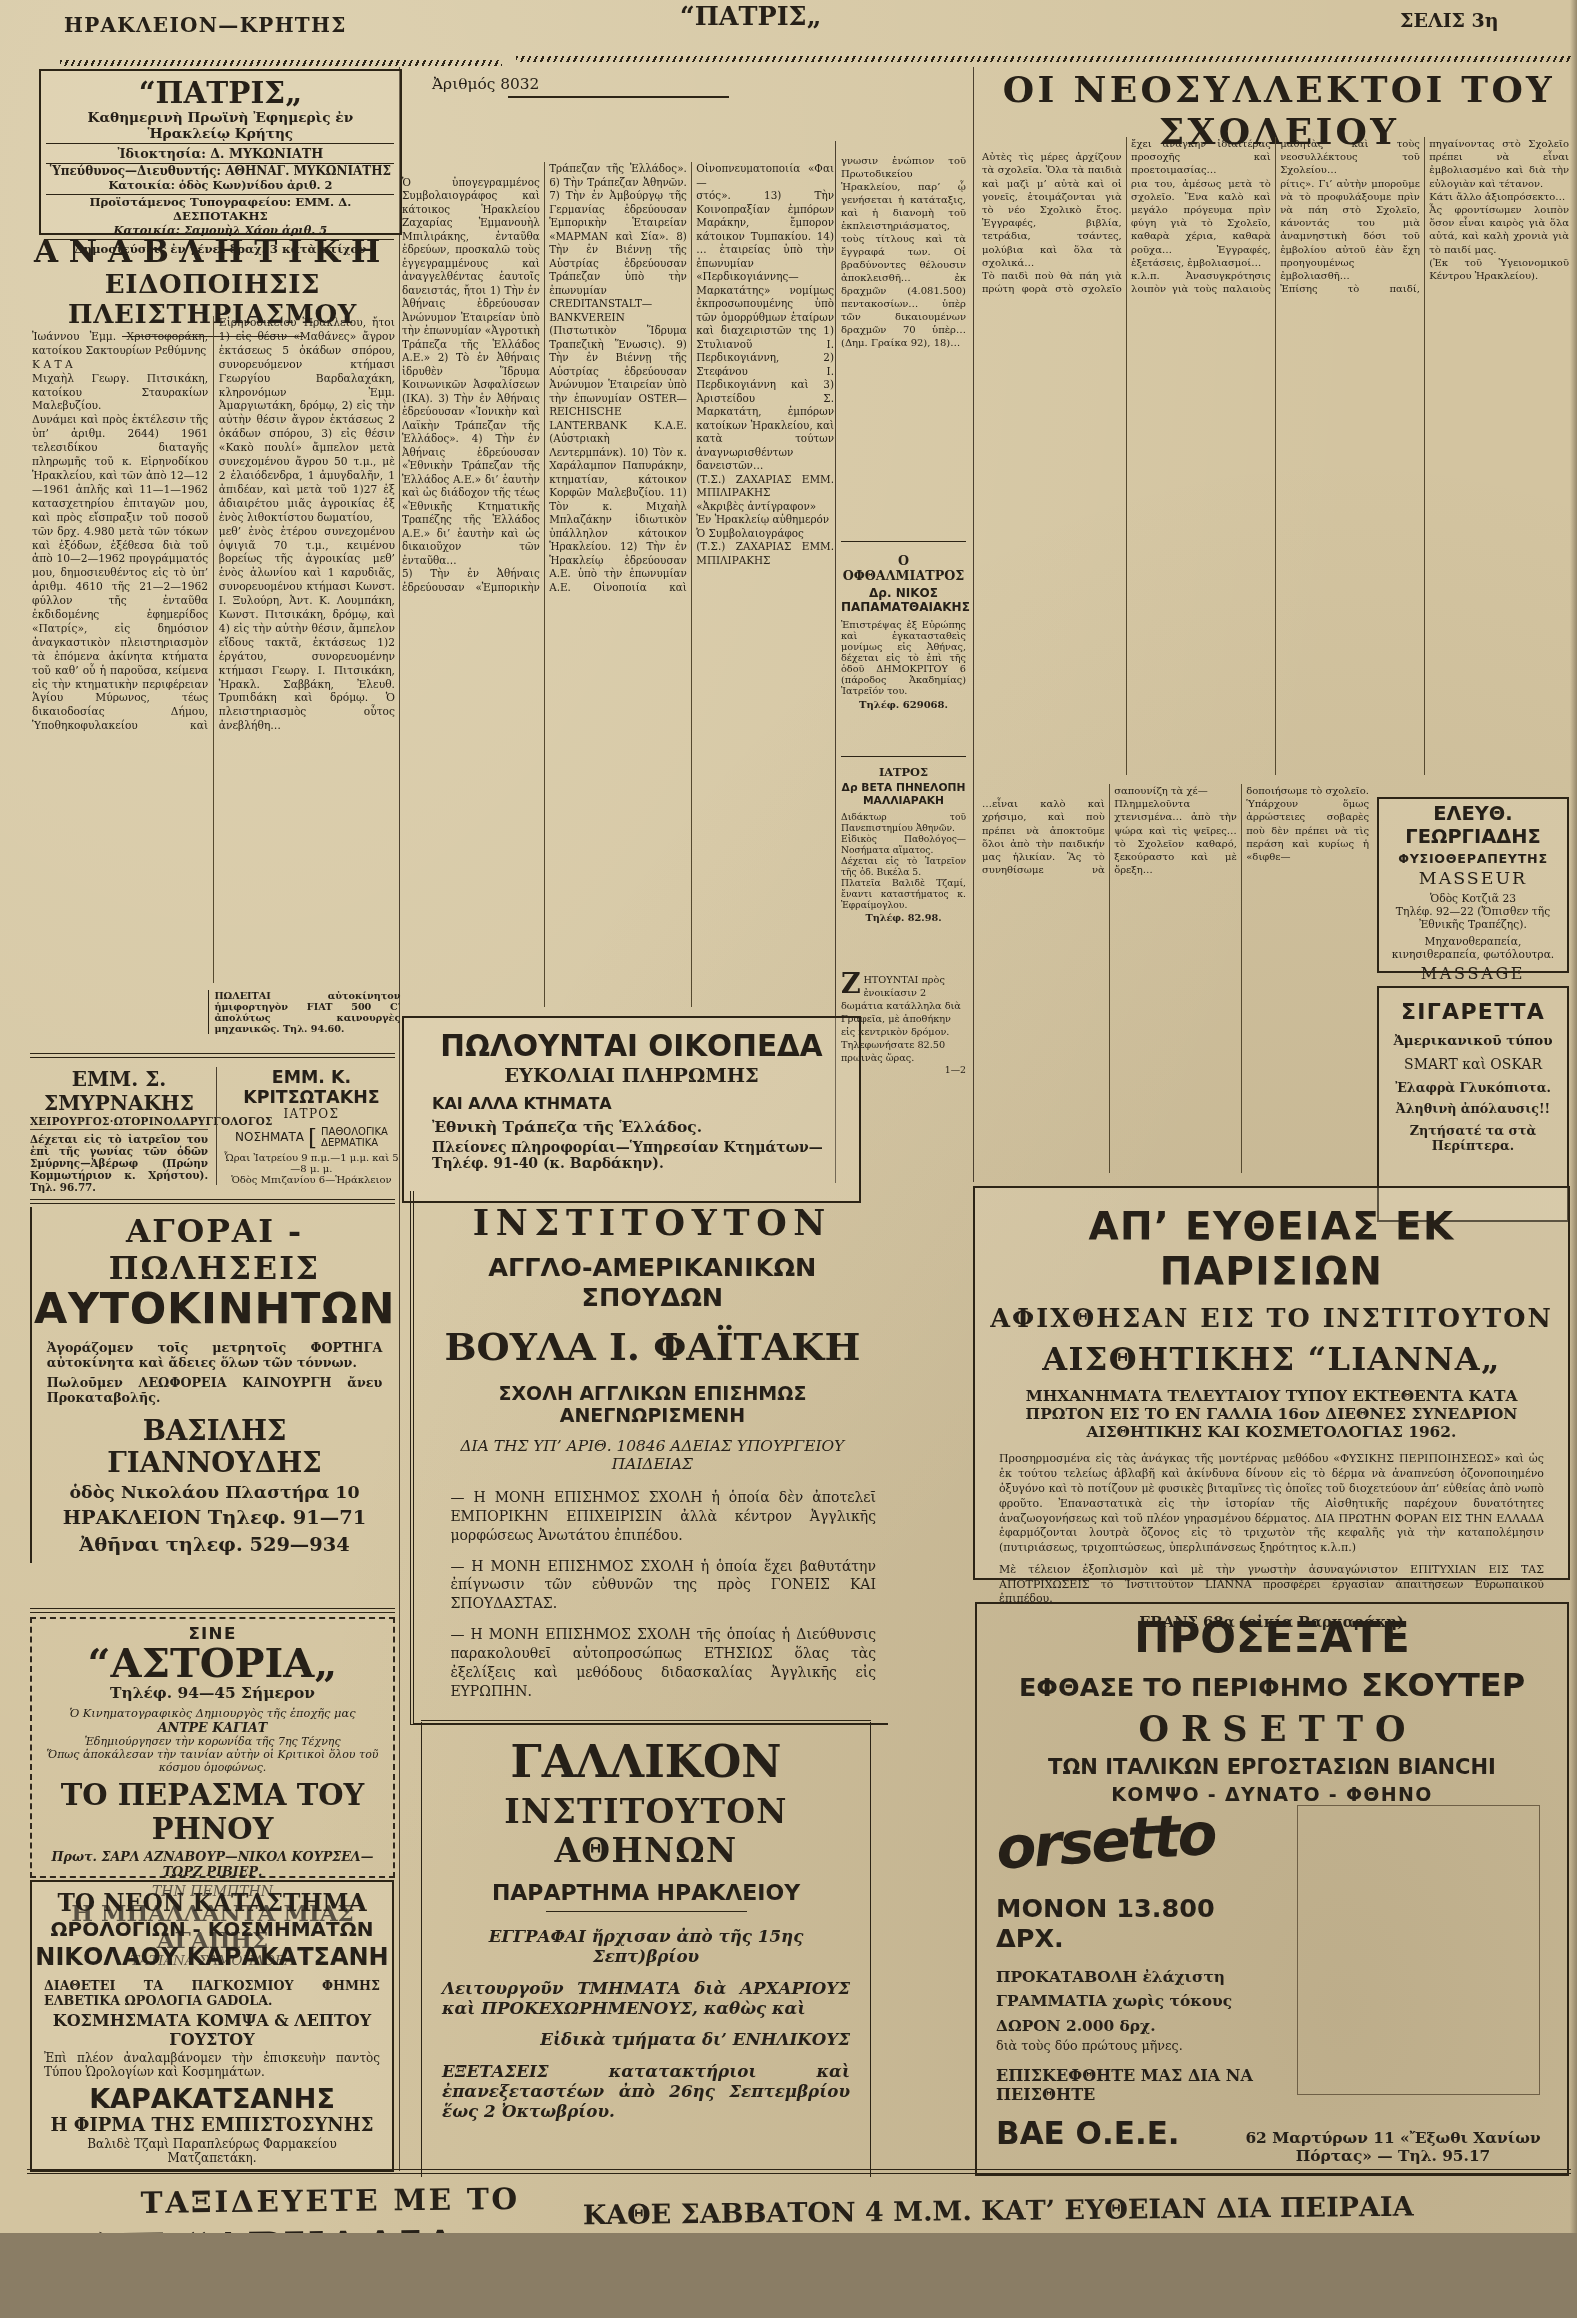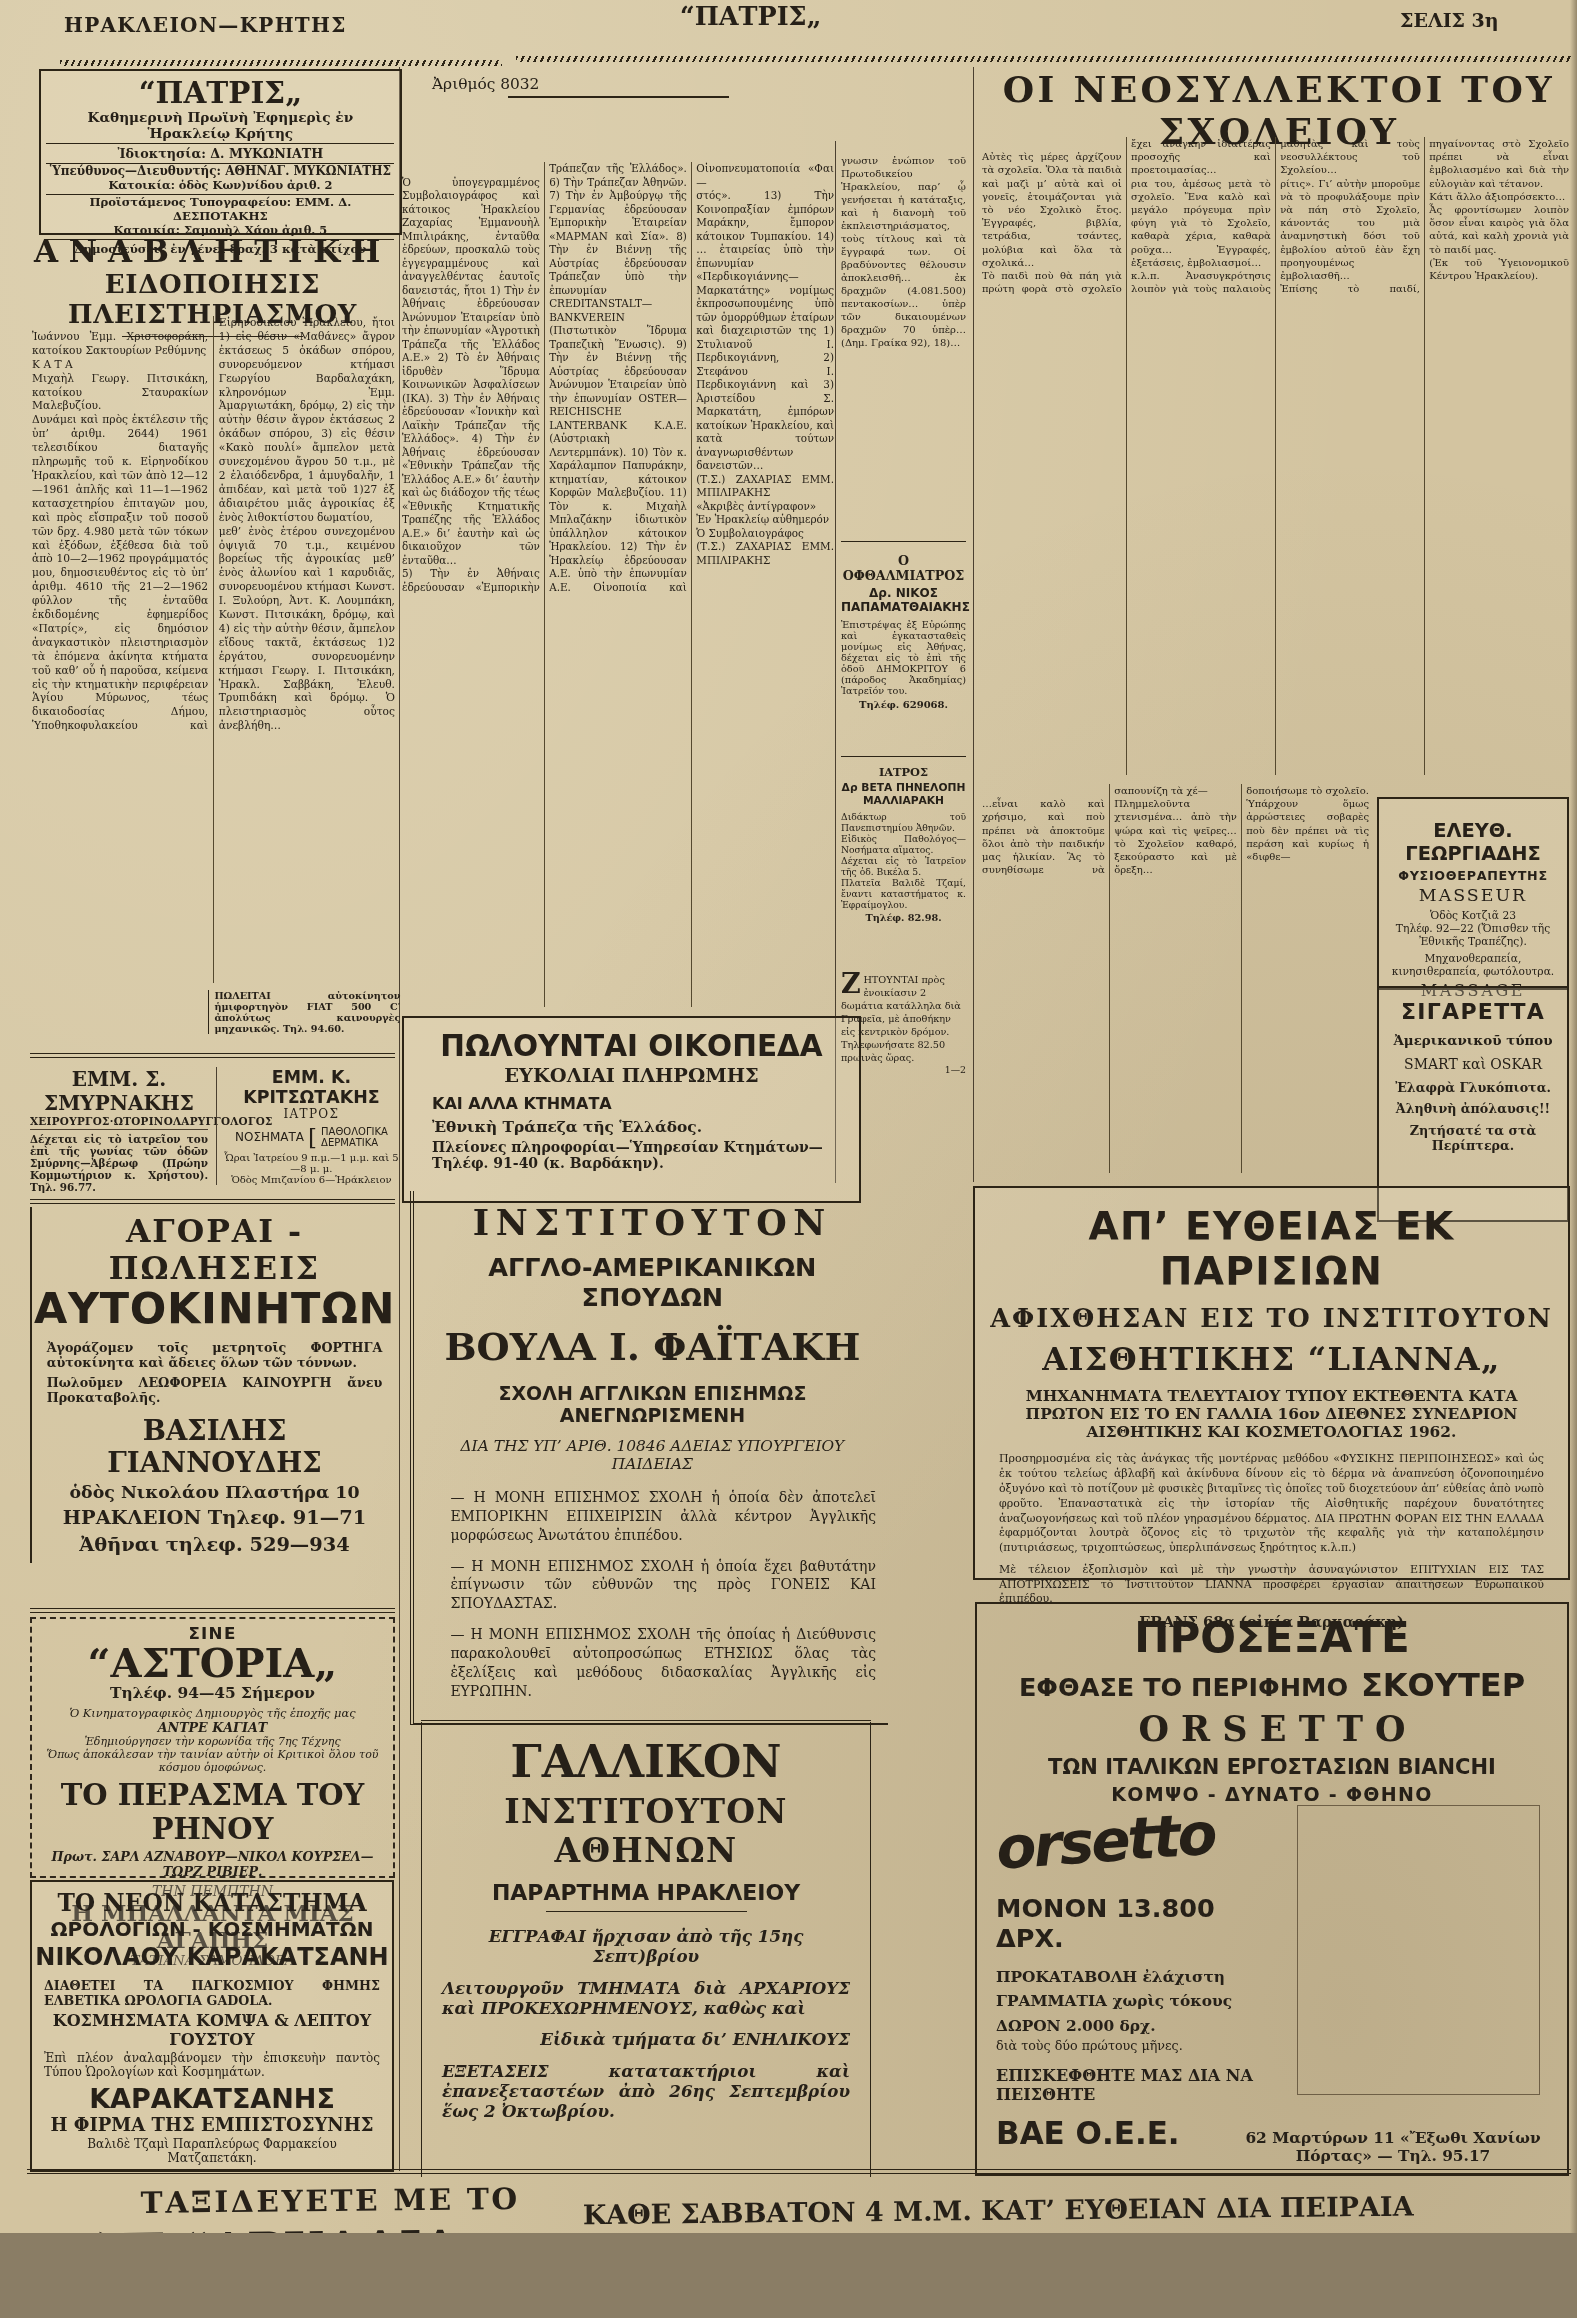--- a/index.html
+++ b/index.html
@@ -47,21 +47,21 @@
   <div class="abs vline" style="left:835px;top:141px;height:1042px;"></div>
   <div class="abs vline" style="left:973px;top:67px;height:1115px;"></div>
 
   <div class="abs dbox c" style="left:39px;top:69px;width:348px;height:149px;padding:6.7px 5.4px;">
     <div class="b" style="font-size:29.5px;line-height:1.05;">“ΠΑΤΡΙΣ„</div>
     <div class="b" style="font-size:13.7px;border-bottom:1.3px solid #2c2416;padding-bottom:2.7px;">Καθημερινὴ Πρωϊνὴ Ἐφημερὶς ἐν Ἡρακλείῳ Κρήτης</div>
     <div class="b" style="font-size:12.7px;border-bottom:1.3px solid #2c2416;padding:2px 0;">Ἰδιοκτησία: Δ. ΜΥΚΩΝΙΑΤΗ</div>
     <div class="b" style="font-size:12px;">Ὑπεύθυνος—Διευθυντής: ΑΘΗΝΑΓ. ΜΥΚΩΝΙΑΤΗΣ</div>
     <div class="b" style="font-size:11.4px;border-bottom:1.3px solid #2c2416;padding-bottom:2px;">Κατοικία: ὁδὸς Κων)νίδου ἀριθ. 2</div>
     <div class="b" style="font-size:11.7px;">Προϊστάμενος Τυπογραφείου: ΕΜΜ. Δ. ΔΕΣΠΟΤΑΚΗΣ</div>
-    <div class="b" style="font-size:11.4px;border-bottom:1.3px solid #2c2416;padding-bottom:2px;">Κατοικία: Σαμουὴλ Χάου ἀριθ. 5</div>
+    <div class="b" style="font-size:11.4px;border-bottom:1.3px solid #2c2416;padding-bottom:2px;font-style:italic;">Κατοικία: Σαμουὴλ Χάου ἀριθ. 5</div>
     <div class="b" style="font-size:11.7px;padding-top:2px;">Δημοσιεύσεις ἐν γένει δραχ. 3 κατὰ στίχον</div>
   </div>
 
   <div class="abs c" style="left:25.5px;top:233px;width:374px;">
     <div class="b" style="font-size:31px;letter-spacing:10.7px;">ΑΝΑΒΛΗΤΙΚΗ</div>
     <div class="b" style="font-size:26px;letter-spacing:0.7px;">ΕΙΔΟΠΟΙΗΣΙΣ ΠΛΕΙΣΤΗΡΙΑΣΜΟΥ</div>
     <div class="hr1" style="width:181px;margin:6.7px auto 0;"></div>
   </div>
   <div class="abs j" style="left:32px;top:316px;width:363px;height:667px;column-count:2;column-gap:10.7px;column-rule:0.7px solid #55492f;font-size:10.7px;line-height:1.3;">
     <span>Ἰωάννου Ἐμμ. Χριστοφοράκη, κατοίκου Σακτουρίων Ρεθύμνης
@@ -211,21 +211,21 @@
 Κάτι ἄλλο ἀξιοπρόσεκτο…
 Ἆς φροντίσωμεν λοιπὸν ὅσον εἶναι καιρὸς γιὰ ὅλα αὐτά, καὶ καλὴ χρονιὰ γιὰ τὸ παιδί μας.
 (Ἐκ τοῦ Ὑγειονομικοῦ Κέντρου Ἡρακλείου).</span>
   </div>
   <div class="abs j" style="left:982px;top:784px;width:387px;height:389px;column-count:3;column-gap:9.4px;column-rule:0.7px solid #55492f;font-size:10px;line-height:1.32;">
     <span>…εἶναι καλὸ καὶ χρήσιμο, καὶ ποὺ πρέπει νὰ ἀποκτοῦμε ὅλοι ἀπὸ τὴν παιδικήν μας ἡλικίαν. Ἂς τὸ συνηθίσωμε νὰ σαπουνίζη τὰ χέ—</span>
     <span>Πλημμελοῦντα χτενισμένα… ἀπὸ τὴν ψώρα καὶ τὶς ψεῖρες… τὸ Σχολεῖον καθαρό, ξεκούραστο καὶ μὲ ὄρεξη…</span>
     <span>δοποιήσωμε τὸ σχολεῖο. Ὑπάρχουν ὅμως ἀρρώστειες σοβαρὲς ποὺ δὲν πρέπει νὰ τὶς περάση καὶ κυρίως ἡ «διφθε—</span>
   </div>
 
-  <div class="abs dbox c" style="left:1377px;top:797px;width:188px;height:169px;padding-top:20px;">
+  <div class="abs dbox c" style="left:1377px;top:797px;width:188px;height:169px;padding-top:3px;">
     <div class="b sans" style="font-size:19.4px;">ΕΛΕΥΘ. ΓΕΩΡΓΙΑΔΗΣ</div>
     <div class="b sans" style="font-size:12.7px;letter-spacing:0.7px;margin-top:2.7px;">ΦΥΣΙΟΘΕΡΑΠΕΥΤΗΣ</div>
     <div style="font-size:17.4px;letter-spacing:2px;margin-top:2.7px;">MASSEUR</div>
     <div class="pre" style="font-size:10.7px;margin-top:4px;">Ὁδὸς Κοτζιᾶ 23
 Τηλέφ. 92—22 (Ὄπισθεν τῆς Ἐθνικῆς Τραπέζης).</div>
     <div style="font-size:10.7px;margin-top:4px;">Μηχανοθεραπεία, κινησιθεραπεία, φωτόλουτρα.</div>
     <div style="font-size:16px;letter-spacing:2.7px;margin-top:2.7px;">MASSAGE</div>
   </div>
 
   <div class="abs dbox c" style="left:1377px;top:986px;width:188px;height:221px;padding-top:10.7px;">

